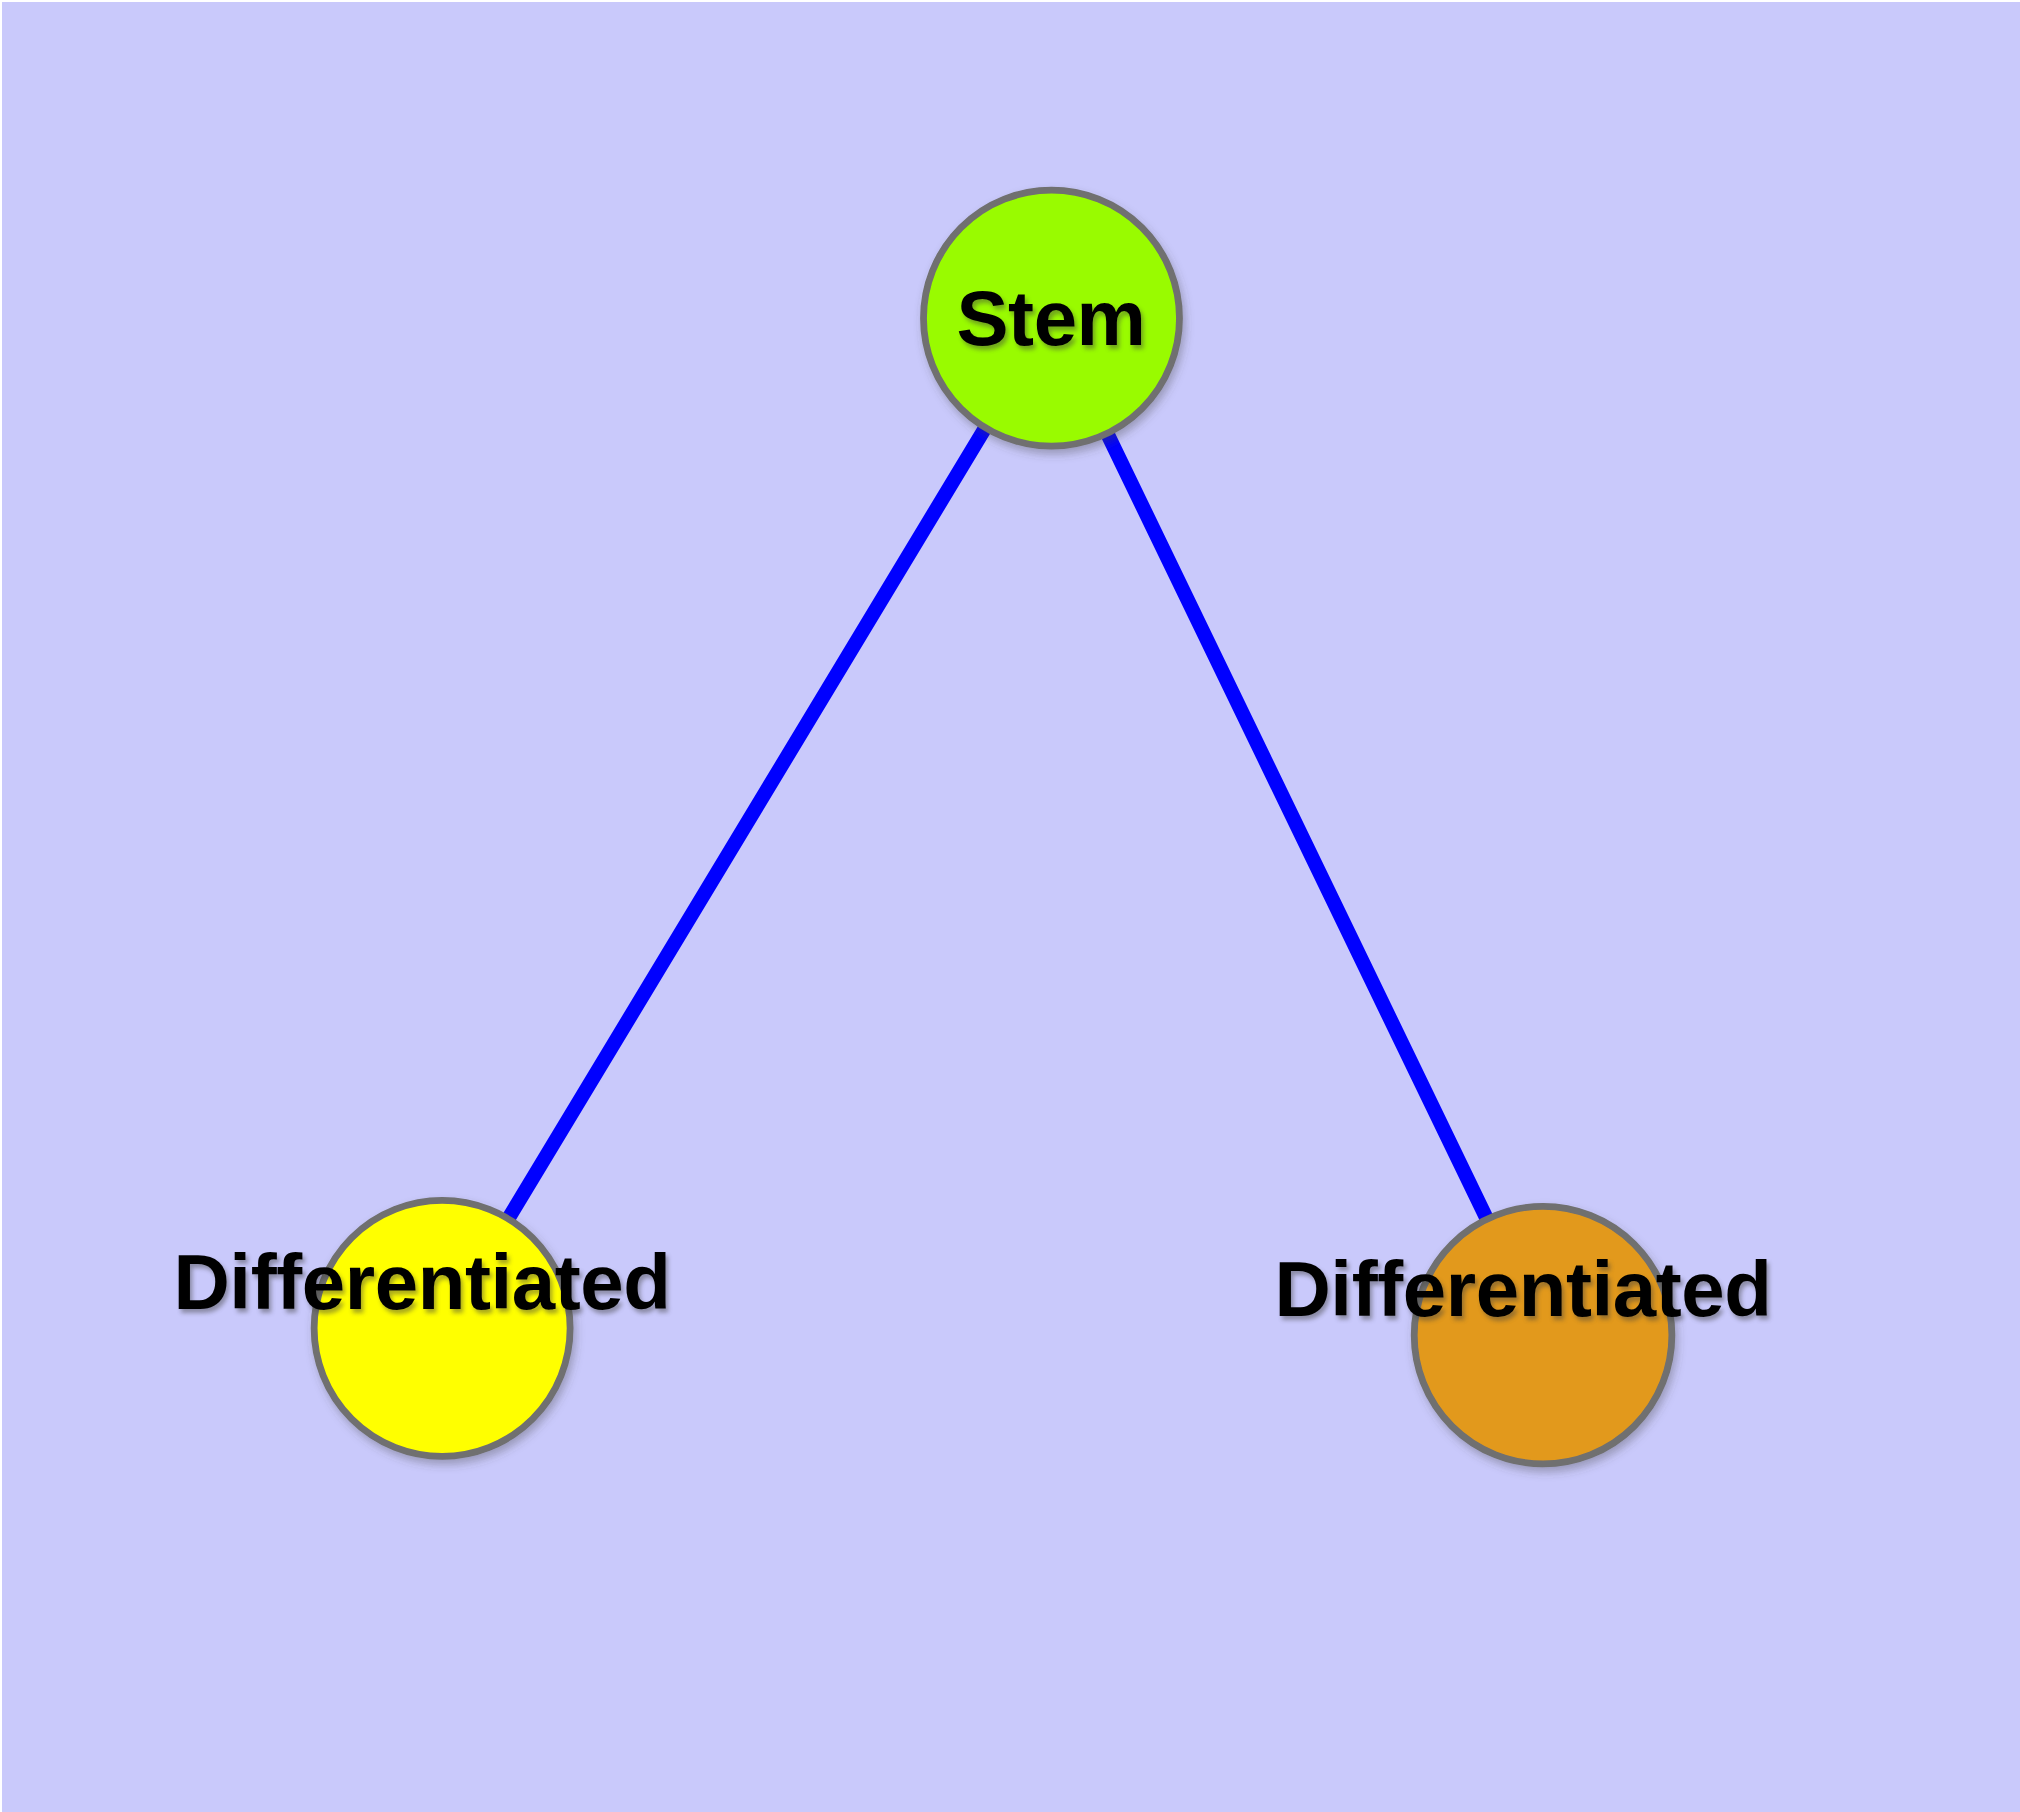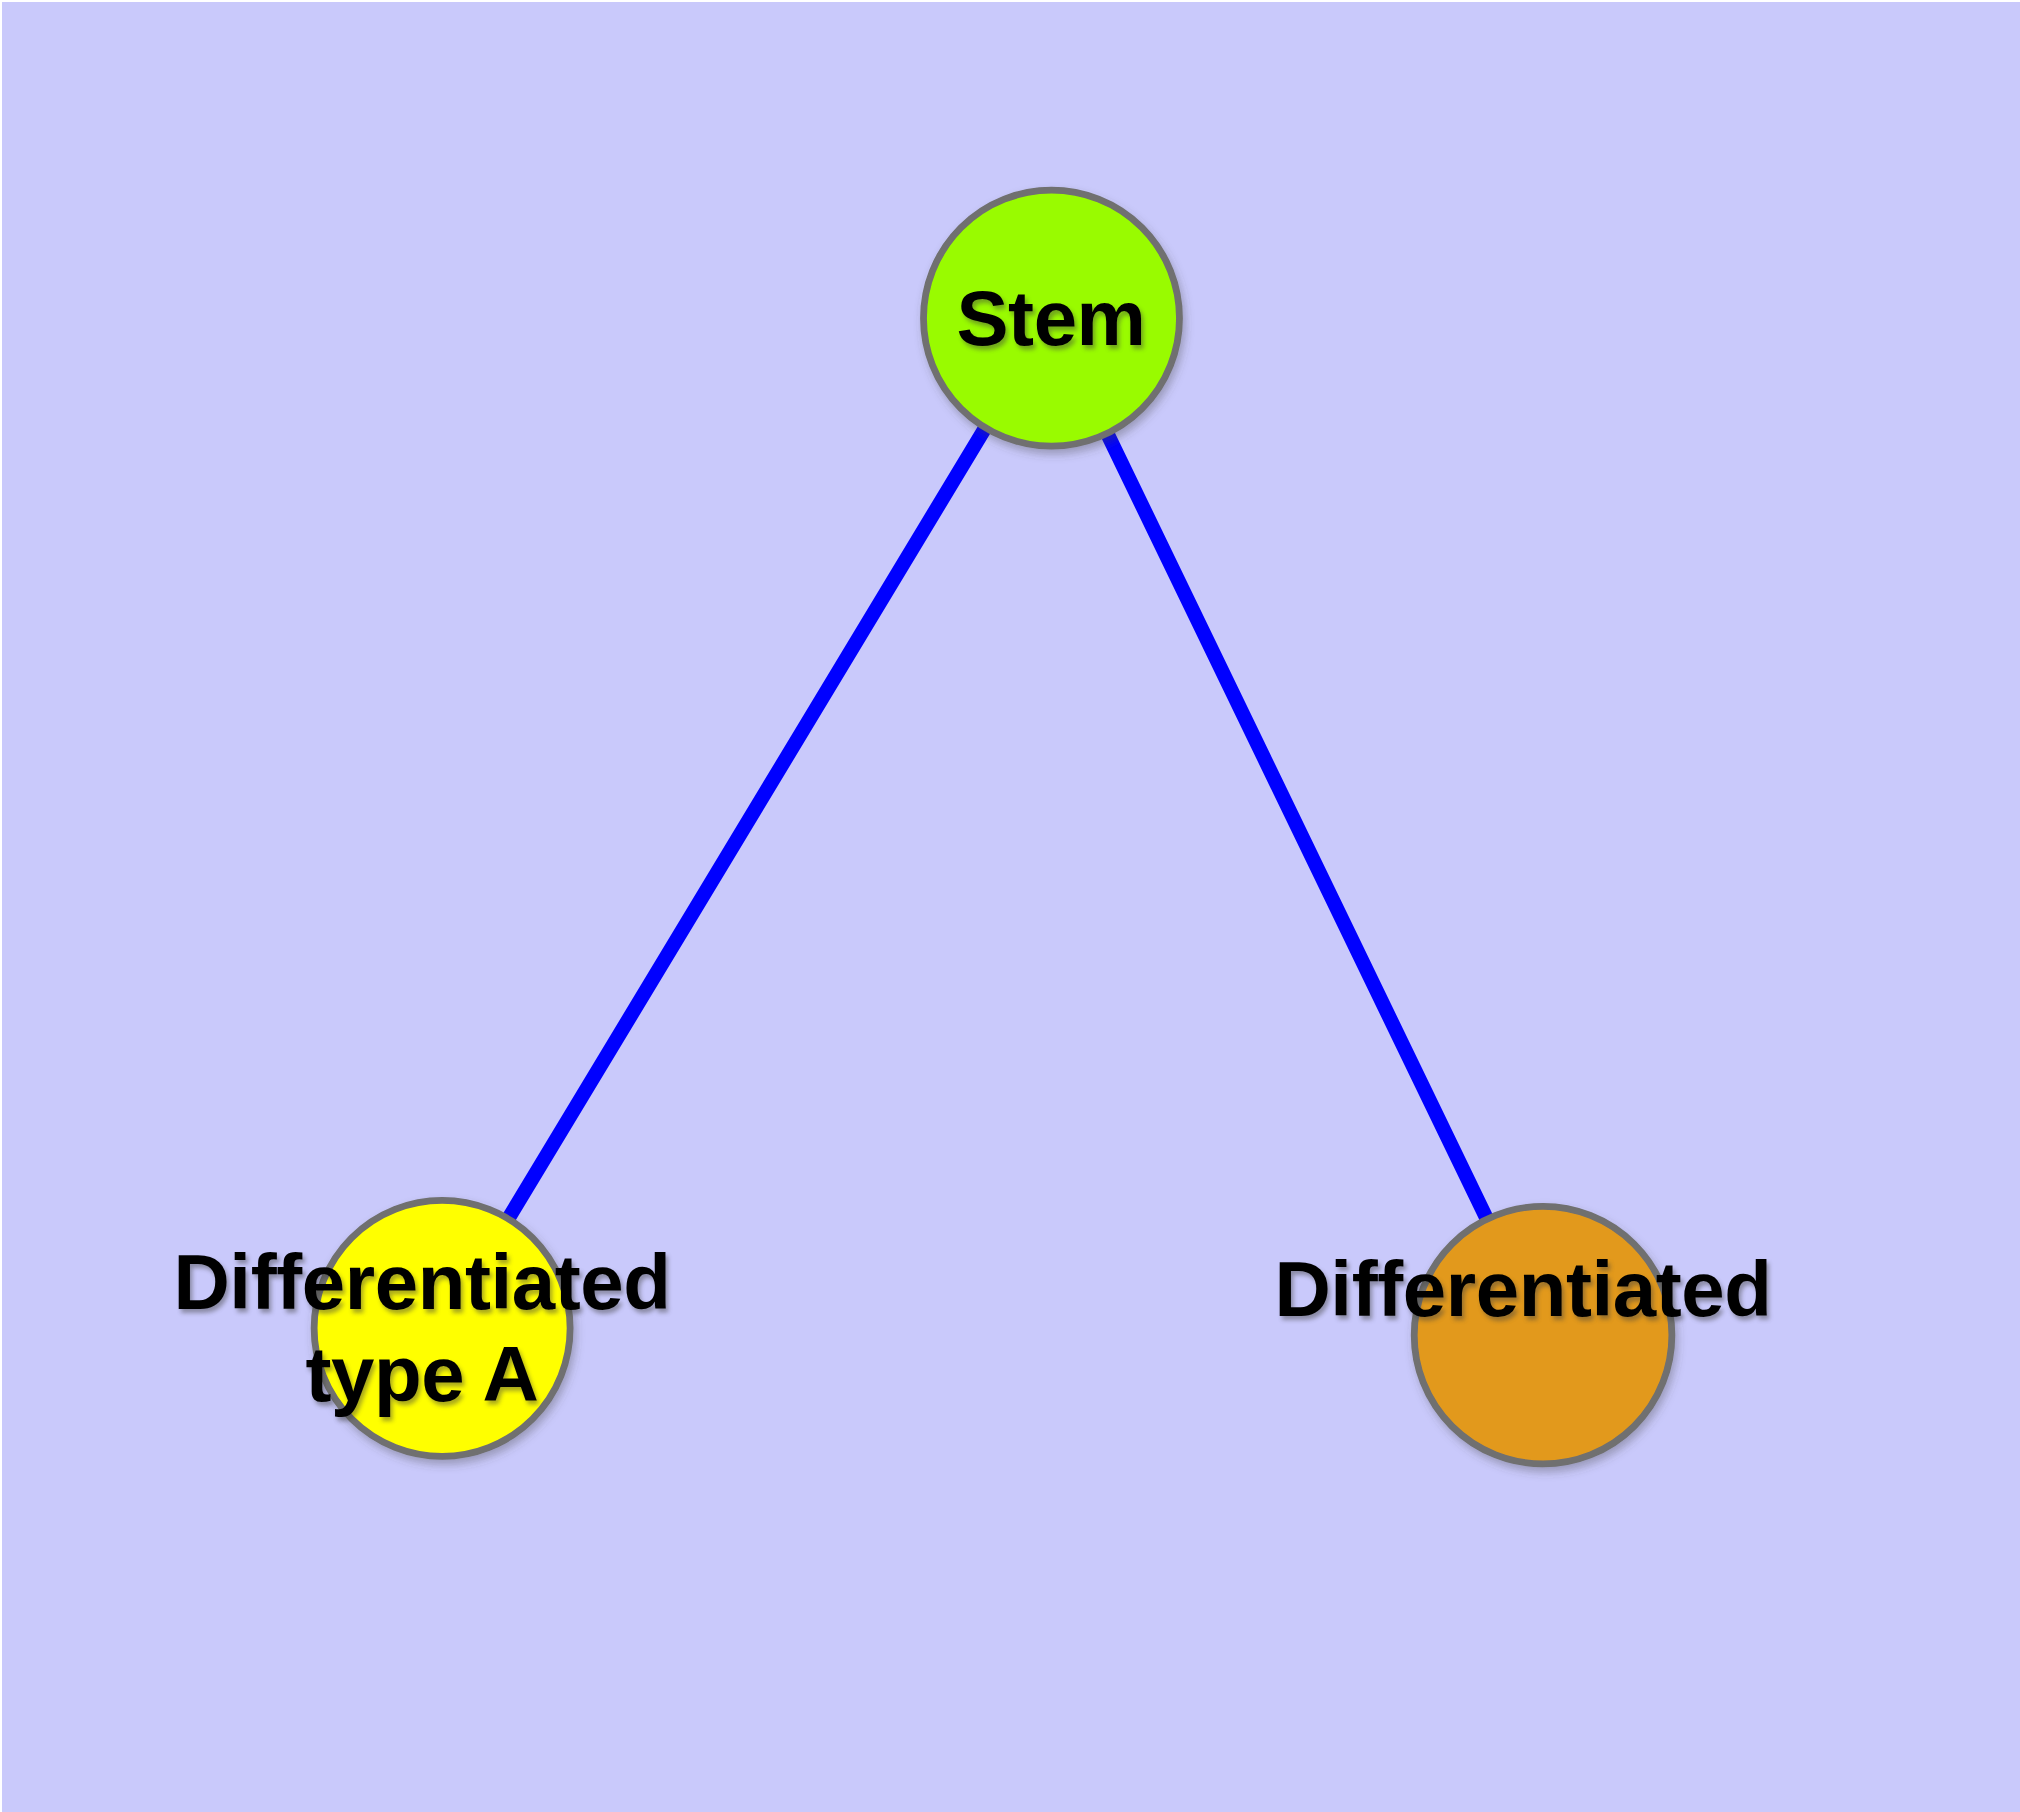--- a/index.html
+++ b/index.html
@@ -62,21 +62,20 @@
     <circle cx="519" cy="1565" r="151" stroke="#6F6F6F" stroke-width="8" filter="url(#node-shadow)" fill="#FFFF00"></circle>
     <circle cx="1818" cy="1573" r="152" stroke="#6F6F6F" stroke-width="8" filter="url(#node-shadow)" fill="#E2991F"></circle>
   </svg>
 
   <div class="node-label label-stem">
     <span class="label-line">Stem</span>
   </div>
 
   <div class="node-label label-type-a">
     <span class="label-line">Differentiated</span>
-    <span class="label-line">type A</span>
   </div>
 
   <div class="node-label label-type-b">
     <span class="label-line">Differentiated</span>
   </div>
 
 </div>
 
 
 </body></html>

